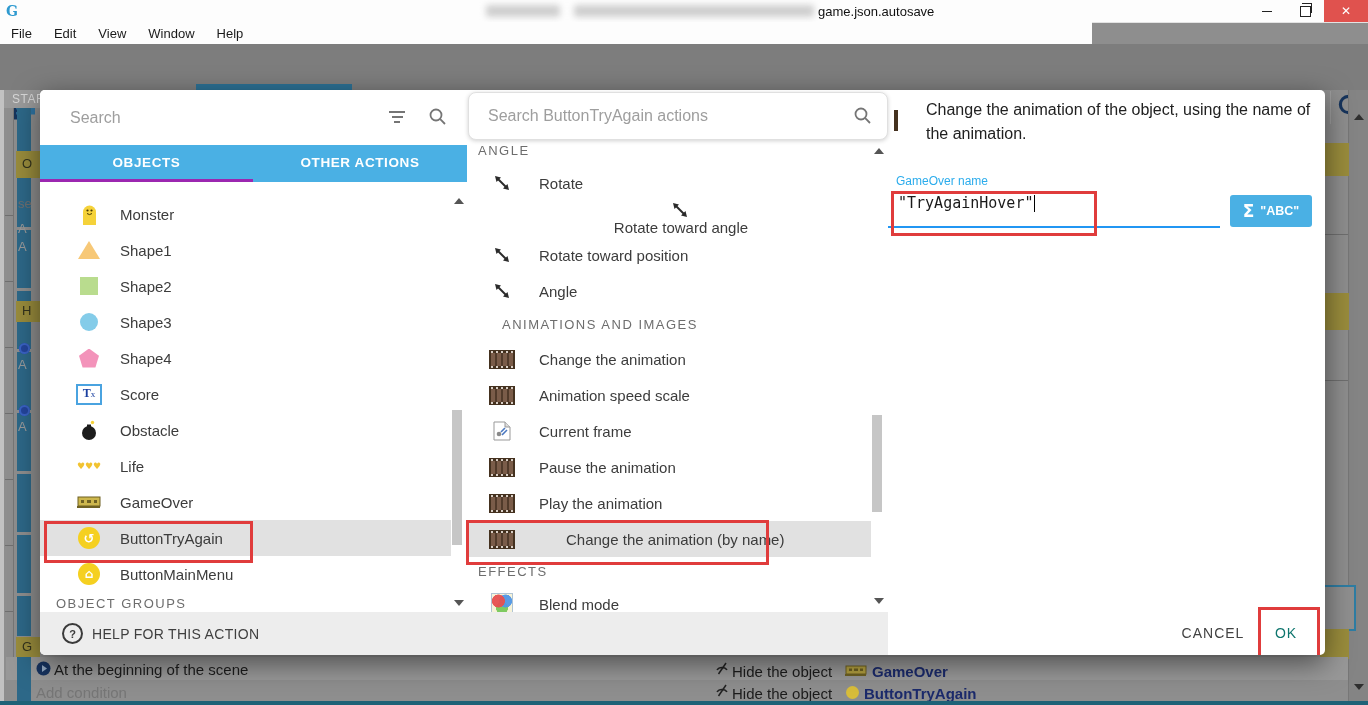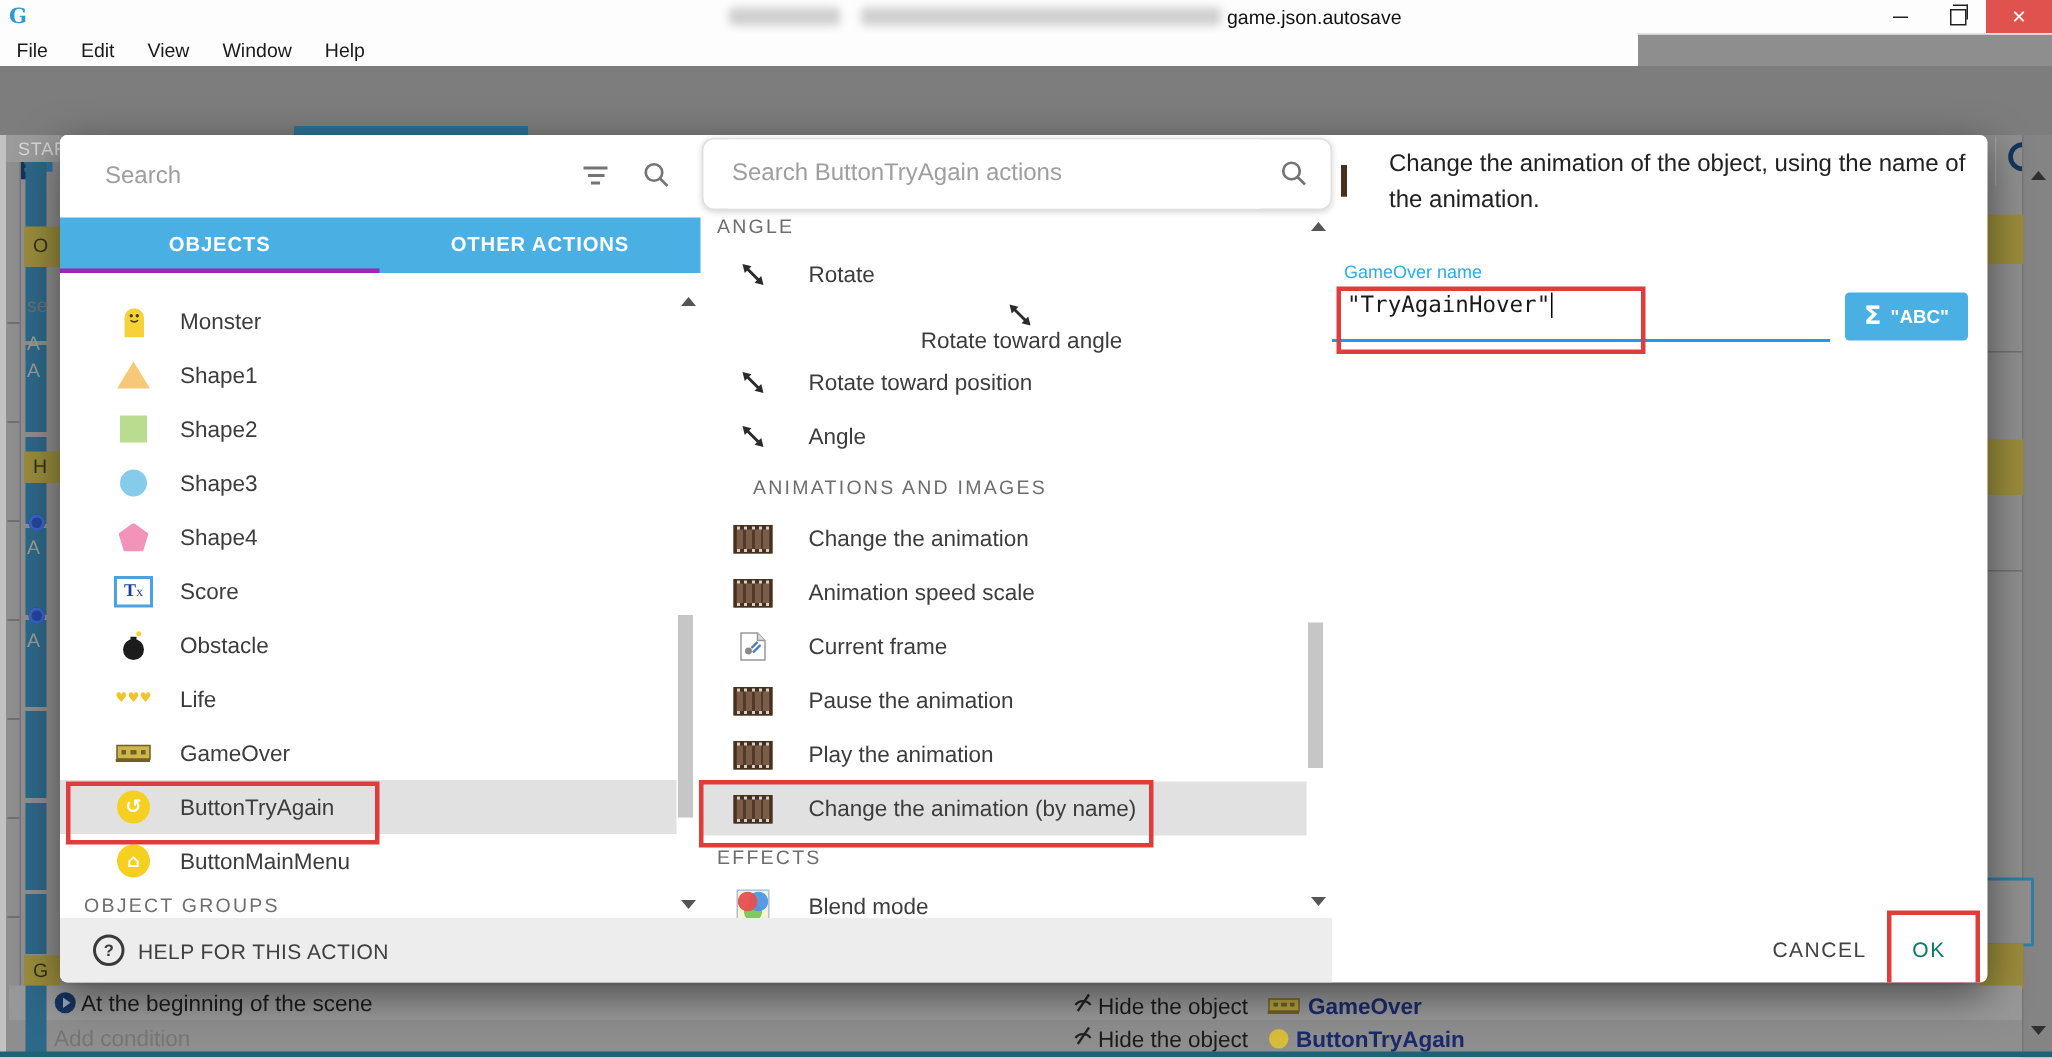--- a/index.html
+++ b/index.html
@@ -462,21 +462,21 @@
           <span class="film"></span>
         </span>
       <span class="lbl">Play the animation</span>
     </div>
     <div class="arow" style="top:359px;">
       <span class="ic">
           <span class="film"></span>
         </span>
       <span class="lbl">Pause the animation</span>
     </div>
-    <div class="arow sel" style="top:431px;">
+    <div class="arow sel" style="top:431px;gap:27px;">
       <span class="ic">
           <span class="film"></span>
         </span>
       <span class="lbl">Change the animation (by name)</span>
     </div>
     <div class="redbox" style="left:426px;top:430px;width:297px;height:39px;"></div>
 
     <span class="shead" style="left:438px;top:474px;">EFFECTS</span>
     <div class="arow" style="top:496px;">
       <span class="ic">

